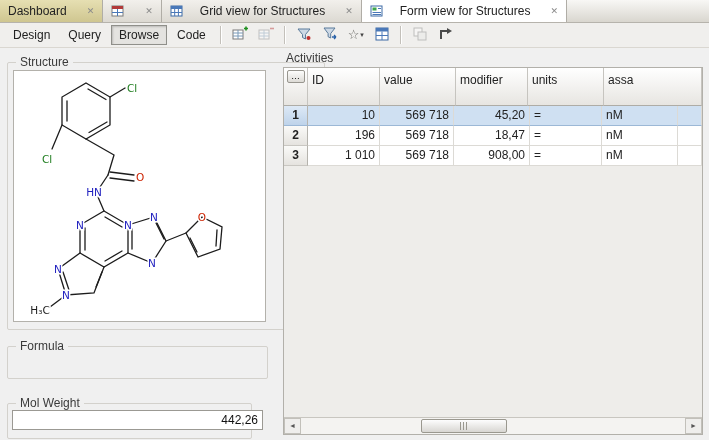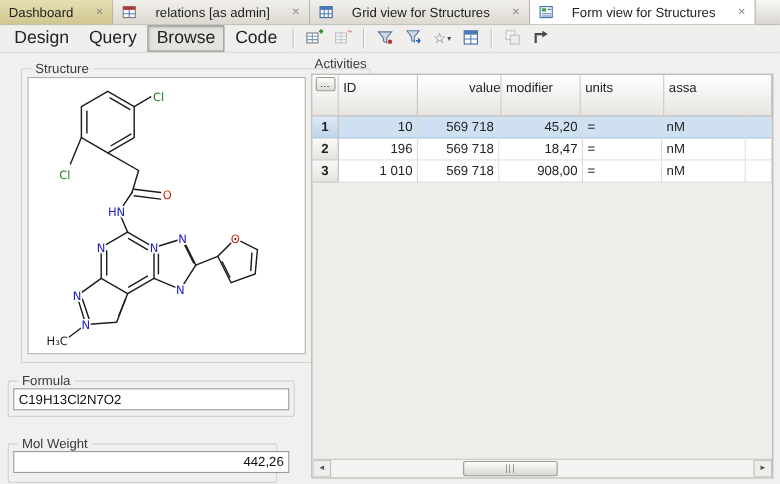--- a/index.html
+++ b/index.html
@@ -16,32 +16,32 @@
   .tab-inactive  { background:linear-gradient(#f2f0ec,#dcd9d2); }
   .tab-active    { background:#ffffff; }
   .tab-close { font-size:9px; color:#8a8a8a; margin-left:4px; line-height:10px; }
   .tab-icon { width:14px; height:14px; display:inline-block; flex:0 0 14px; }
   .tabbar-fill { flex:1; }
 
   
   .toolbar { position:absolute; left:0; top:23px; width:709px; height:25px; display:flex;
              align-items:center; padding-left:5px; gap:2px; background:#f0efed;
              border-bottom:1px solid #dad7d1; }
-  .tbtn { padding:2px 7px; font-size:16px; color:#222; background:transparent; border:1px solid transparent; }
+  .tbtn { padding:2px 7px; font-size:12px; color:#222; background:transparent; border:1px solid transparent; }
   .tbtn.pressed { background:#e4e3e0; border:1px solid #8f8f8a; box-shadow:inset 1px 1px 2px rgba(0,0,0,.18); }
   .sep { width:0; height:18px; border-left:1px solid #c3c0ba; border-right:1px solid #ffffff; margin:0 4px; }
   .iconbtn { width:24px; height:22px; display:flex; align-items:center; justify-content:center; }
   .iconbtn.disabled { opacity:.4; }
   .star-glyph { font-size:13px; color:#6a6a66; line-height:12px; }
   .dd-glyph { font-size:7px; color:#444; margin-left:1px; }
 
   
   .groupbox { position:absolute; border:1px solid #d3d1cc; border-radius:2px; }
   .gb-label { position:absolute; top:-8px; left:8px; background:#f0f0f0; padding:0 4px; color:#3a3a3a; }
-  .gb-structure { left:19px; top:62px; width:318px; height:268px; }
+  .gb-structure { left:7px; top:62px; width:318px; height:268px; }
   .structure-canvas { position:absolute; left:5px; top:7px; width:253px; height:252px;
                       background:#ffffff; border:1px solid #b3b1ab; }
   .gb-formula { left:7px; top:346px; width:261px; height:33px; }
   .gb-molweight { left:7px; top:403px; width:245px; height:36px; }
   .field { position:absolute; left:4px; top:6px; width:251px; height:20px; background:#fff;
            border:1px solid #9b9993; font:12px "Liberation Sans",sans-serif; padding:0 4px; color:#111; }
   .field.right { text-align:right; }
 
   
   .activities-label { position:absolute; left:286px; top:51px; color:#3a3a3a; }
@@ -53,21 +53,21 @@
   .corner { width:24px; flex:0 0 24px; display:flex; justify-content:center; padding:2px 0 0 0; }
   .dots-btn { width:18px; height:13px; font-size:9px; line-height:9px; border:1px solid #98968f;
               background:linear-gradient(#fdfdfc,#dddbd6); border-radius:2px; text-align:center; }
   .trow { display:flex; height:20px; }
   .rownum { width:24px; flex:0 0 24px; text-align:center; line-height:19px; font-weight:bold;
             background:linear-gradient(#fafaf8,#e5e3df); border-right:1px solid #b5b3ad;
             border-bottom:1px solid #c9c7c2; }
   .cell { background:#fff; border-right:1px solid #dcdad5; border-bottom:1px solid #dcdad5;
           line-height:19px; padding:0 4px; overflow:hidden; white-space:nowrap; }
   .cell.num { text-align:right; }
-  .c-id{width:72px;flex:0 0 72px;} .c-mol{width:74px;flex:0 0 74px;} .c-val{width:76px;flex:0 0 76px;text-align:right;}
+  .c-id{width:72px;flex:0 0 72px;} .c-mol{width:74px;flex:0 0 74px;} .c-val{width:76px;flex:0 0 76px;}
   .c-mod{width:72px;flex:0 0 72px;} .c-unit{width:76px;flex:0 0 76px;} .c-assa{flex:1;}
   .trow.selected .cell { background:#cfe0f2; border-bottom:1px solid #9cb8d6; }
   .trow.selected .rownum { background:linear-gradient(#dde9f6,#bed3ea); border-bottom:1px solid #9cb8d6; }
 
   
   .hscroll { position:absolute; left:0; right:0; bottom:0; height:17px; background:#f4f3f1;
              border-top:1px solid #c8c6c0; }
   .sbtn { position:absolute; top:0; width:17px; height:16px; background:#efeeec; border:1px solid #c2c0ba;
           font-size:7px; line-height:14px; text-align:center; color:#555; }
   .sbtn.left { left:0; } .sbtn.right { right:0; }
@@ -94,21 +94,20 @@
     </div>
     <div class="tab tab-inactive">
       <span class="tab-icon">
         <svg width="14" height="14">
             <rect x="1" y="2" width="11" height="10" fill="#fff" stroke="#7a7a7a"></rect>
             <rect x="1" y="2" width="11" height="3" fill="#b23a3a"></rect>
             <line x1="1" y1="8.5" x2="12" y2="8.5" stroke="#4a78b8"></line>
             <line x1="6.5" y1="5" x2="6.5" y2="12" stroke="#4a78b8"></line>
           </svg>
       </span>
-      <span>relations [as admin]</span>
       <span class="tab-close">✕</span>
     </div>
     <div class="tab tab-inactive">
       <span class="tab-icon">
         <svg width="14" height="14">
             <rect x="1" y="2" width="11" height="10" fill="#fff" stroke="#3d6aa5"></rect>
             <rect x="1" y="2" width="11" height="3" fill="#4a78b8"></rect>
             <line x1="4.7" y1="5" x2="4.7" y2="12" stroke="#4a78b8"></line>
             <line x1="8.4" y1="5" x2="8.4" y2="12" stroke="#4a78b8"></line>
             <line x1="1" y1="8.5" x2="12" y2="8.5" stroke="#4a78b8"></line>
@@ -253,21 +252,20 @@
         <text class="n" x="44" y="202" text-anchor="middle">N</text>
         <text class="n" x="52" y="228" text-anchor="middle">N</text>
         <text class="o" x="188" y="150" text-anchor="middle">O</text>
         <text class="c" x="26" y="243" text-anchor="middle">H₃C</text>
       </svg>
     </div>
   </div>
 
   <div class="groupbox gb-formula">
     <span class="gb-label">Formula</span>
-    <input class="field" readonly="" value="C19H13Cl2N7O2" style="">
   </div>
 
   <div class="groupbox gb-molweight">
     <span class="gb-label">Mol Weight</span>
     <input class="field right" readonly="" value="442,26" style="">
   </div>
 
   <span class="activities-label">Activities</span>
   <div class="table-container">
     <div class="thead">

